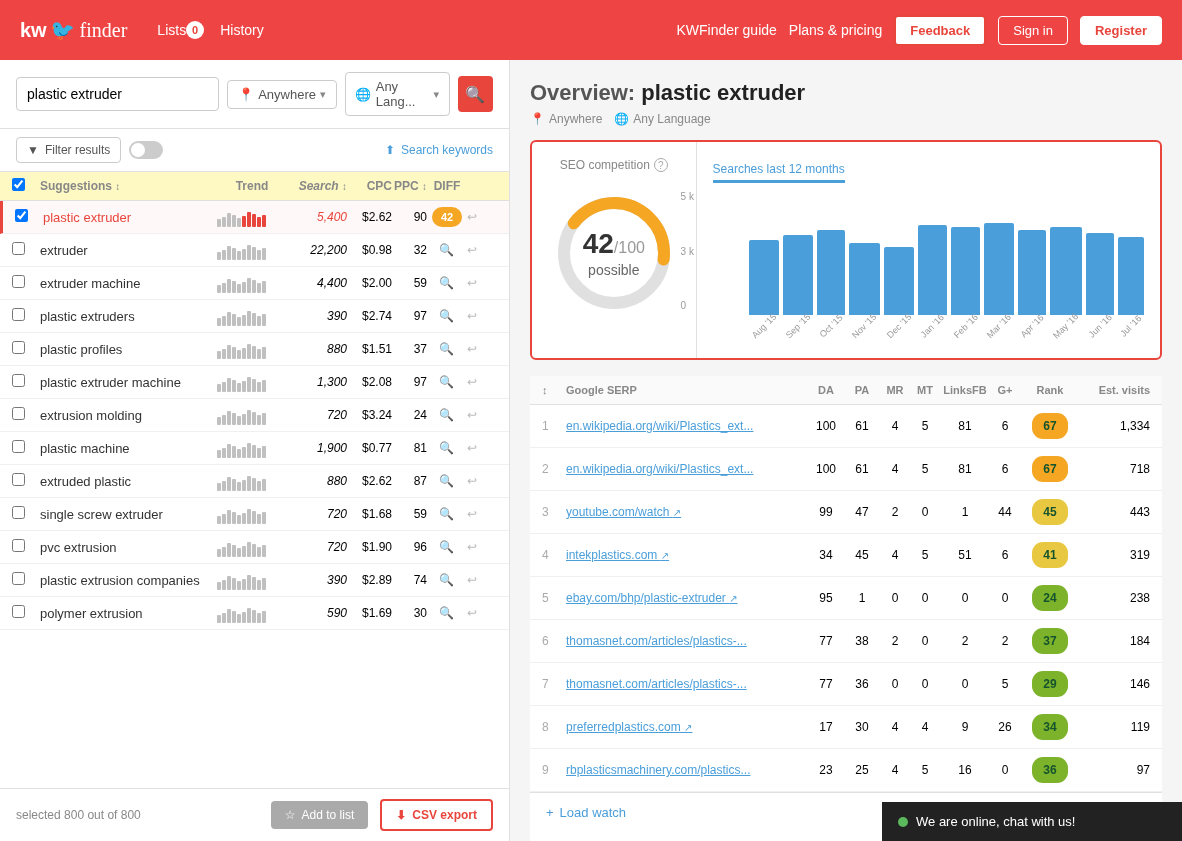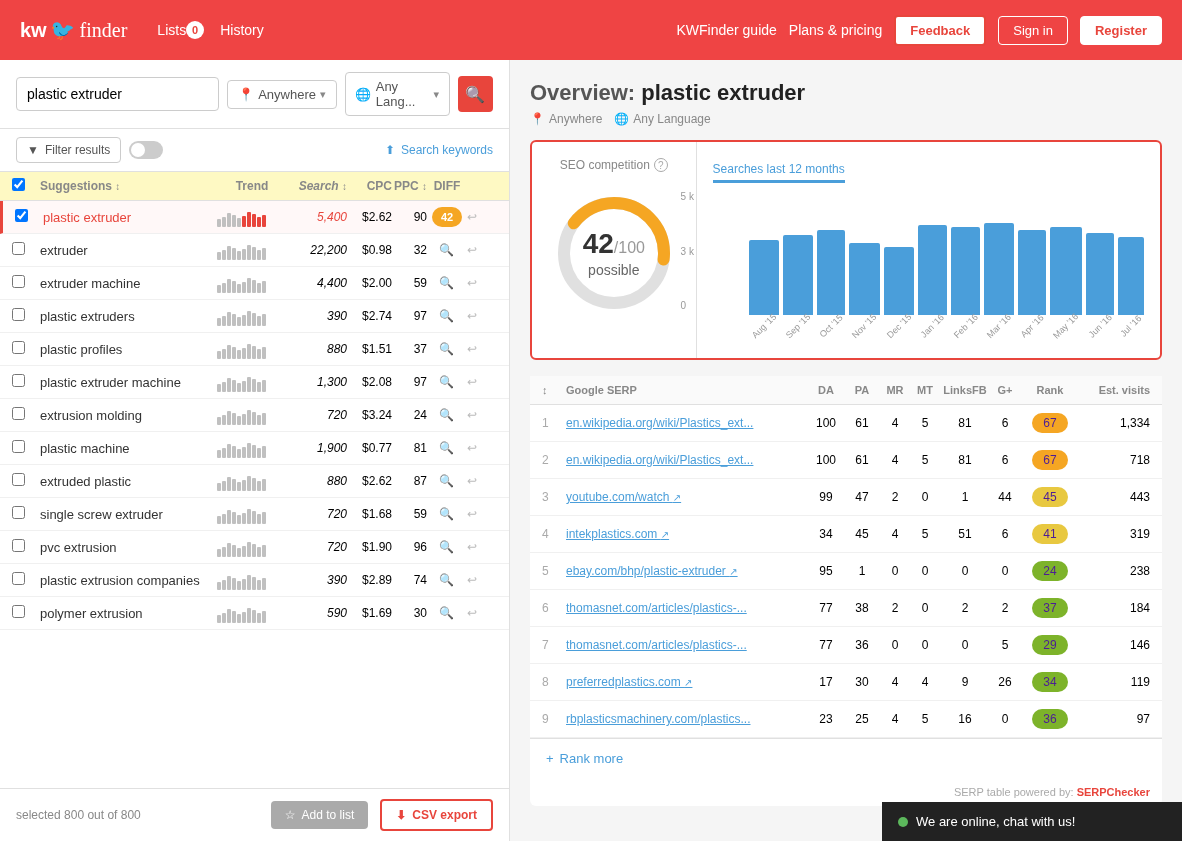--- a/index.html
+++ b/index.html
@@ -451,25 +451,25 @@
       border-bottom: 1px solid #f0f0f0;
       font-size: 12px;
     }
     .serp-num { color: #aaa; }
     .serp-url { color: #4a9eda; font-size: 12px; cursor: pointer; }
     .rank-badge {
       display: inline-flex;
       align-items: center;
       justify-content: center;
       width: 36px;
-      height: 20px;
+      height: 26px;
       border-radius: 11px;
       font-size: 12px;
-      font-weight: normal;
-      color: #4c1d95;
+      font-weight: bold;
+      color: #14532d;
     }
     .rank-orange { background: #f5a623; }
     .rank-yellow { background: #e8c840; }
     .rank-green { background: #7db32a; }
 
     .load-more {
       padding: 12px 16px;
       border-top: 1px solid #e0e0e0;
       font-size: 13px;
       color: #4a9eda;
@@ -1215,21 +1215,21 @@
     <div class="serp-col-links">16</div>
     <div class="serp-col-gp">0</div>
     <div class="serp-col-rank">
       <span class="rank-badge rank-green">36</span>
     </div>
     <div class="serp-col-visits">97</div>
   </div>
         </div>
       <div class="load-more">
         <span>+</span>
-        <span>Rank more</span>
+        <span>Load watch</span>
       </div>
       <div class="serp-powered">
         <span>SERP table powered by:</span>
         <span class="serp-powered-link">SERPChecker</span>
       </div>
     </div>
 
   </div>
 </div>
 

